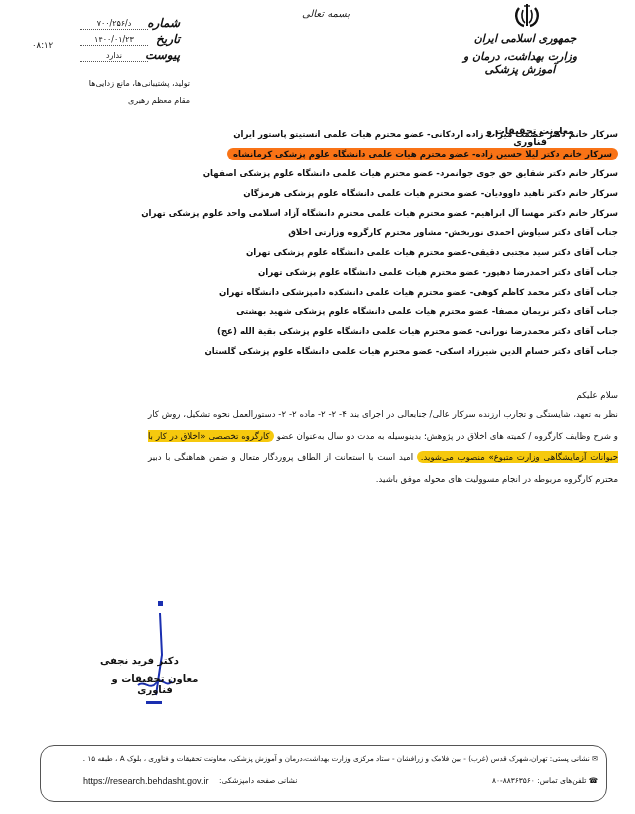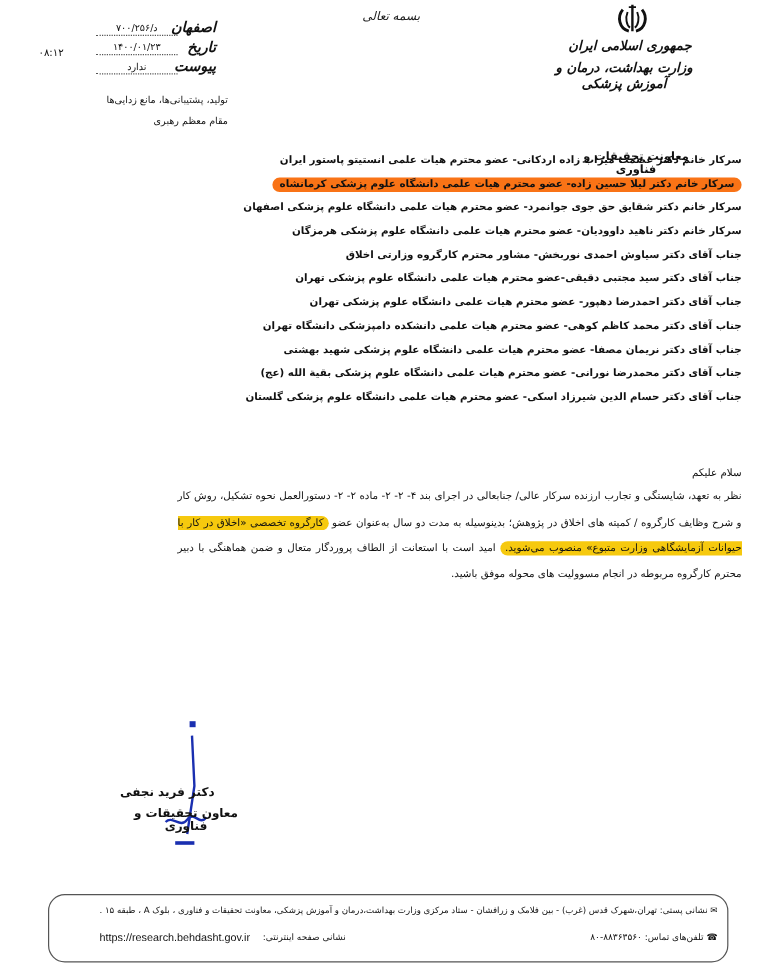--- a/index.html
+++ b/index.html
@@ -53,41 +53,42 @@
   <path d="M14 4 L20 4" stroke="#111" stroke-width="1.4"></path>
 </svg>
 <div class="abs gov-line1 rtl">جمهوری اسلامی ایران</div>
 <div class="abs gov-line2 rtl">وزارت بهداشت، درمان و آموزش پزشکی</div>
 <div class="abs dept rtl">معاونت تحقیقات و فناوری</div>
 
 <div class="abs time">۰۸:۱۲</div>
 
 <div class="abs meta-block">
   <div class="meta-row">
-    <span class="meta-label">اصفهان</span>
+    <span class="meta-label">شماره</span>
     <span class="meta-val">د/۷۰۰/۲۵۶</span>
   </div>
   <div class="meta-row">
     <span class="meta-label">تاریخ</span>
     <span class="meta-val">۱۴۰۰/۰۱/۲۳</span>
   </div>
   <div class="meta-row">
     <span class="meta-label">پیوست</span>
     <span class="meta-val">ندارد</span>
   </div>
 </div>
 
 <div class="abs cc1 rtl">تولید، پشتیبانی‌ها، مانع زدایی‌ها</div>
 <div class="abs cc2 rtl">مقام معظم رهبری</div>
 
 <div class="abs recipients">
   <div class="rec"><span>سرکار خانم دکتر عصمت میراب زاده اردکانی- عضو محترم هیات علمی انستیتو پاستور ایران</span></div>
   <div class="rec"><span class="hl">سرکار خانم دکتر لیلا حسین زاده- عضو محترم هیات علمی دانشگاه علوم پزشکی کرمانشاه</span></div>
   <div class="rec"><span>سرکار خانم دکتر شقایق حق جوی جوانمرد- عضو محترم هیات علمی دانشگاه علوم پزشکی اصفهان</span></div>
   <div class="rec"><span>سرکار خانم دکتر ناهید داوودیان- عضو محترم هیات علمی دانشگاه علوم پزشکی هرمزگان</span></div>
+  <div class="rec"><span>سرکار خانم دکتر مهسا آل ابراهیم- عضو محترم هیات علمی محترم دانشگاه آزاد اسلامی واحد علوم پزشکی تهران</span></div>
   <div class="rec"><span>جناب آقای دکتر سیاوش احمدی نوربخش- مشاور محترم کارگروه وزارتی اخلاق</span></div>
   <div class="rec"><span>جناب آقای دکتر سید مجتبی دقیقی-عضو محترم هیات علمی دانشگاه علوم پزشکی تهران</span></div>
   <div class="rec"><span>جناب آقای دکتر احمدرضا دهپور- عضو محترم هیات علمی دانشگاه علوم پزشکی تهران</span></div>
   <div class="rec"><span>جناب آقای دکتر محمد کاظم کوهی-  عضو محترم هیات علمی دانشکده دامپزشکی دانشگاه تهران</span></div>
   <div class="rec"><span>جناب آقای دکتر نریمان مصفا- عضو محترم هیات علمی دانشگاه علوم پزشکی شهید بهشتی</span></div>
   <div class="rec"><span>جناب آقای دکتر محمدرضا نورانی- عضو محترم هیات علمی دانشگاه علوم پزشکی بقیة الله (عج)</span></div>
   <div class="rec"><span>جناب آقای دکتر حسام الدین شیرزاد اسکی- عضو محترم هیات علمی دانشگاه علوم پزشکی گلستان</span></div>
 </div>
 
 <div class="abs salutation rtl">سلام علیکم</div>
@@ -105,15 +106,15 @@
 <div class="abs footer">
   <div class="abs f-addr">
     <span>✉</span>
     <span>نشانی پستی: تهران،شهرک قدس (غرب) - بین فلامک و زرافشان - ستاد مرکزی وزارت بهداشت،درمان و آموزش پزشکی، معاونت تحقیقات و فناوری ، بلوک A ، طبقه ۱۵ .</span>
   </div>
   <div class="abs f-phone">
     <span>☎</span>
     <span>تلفن‌های تماس:</span>
     <span>۸۸۳۶۳۵۶۰-۸۰</span>
   </div>
-  <div class="abs f-web-label">نشانی صفحه اینترنتی:</div>
+  <div class="abs f-web-label">نشانی صفحه دامپزشکی:</div>
   <div class="abs f-url">https://research.behdasht.gov.ir</div>
 </div>
 
 </body></html>

